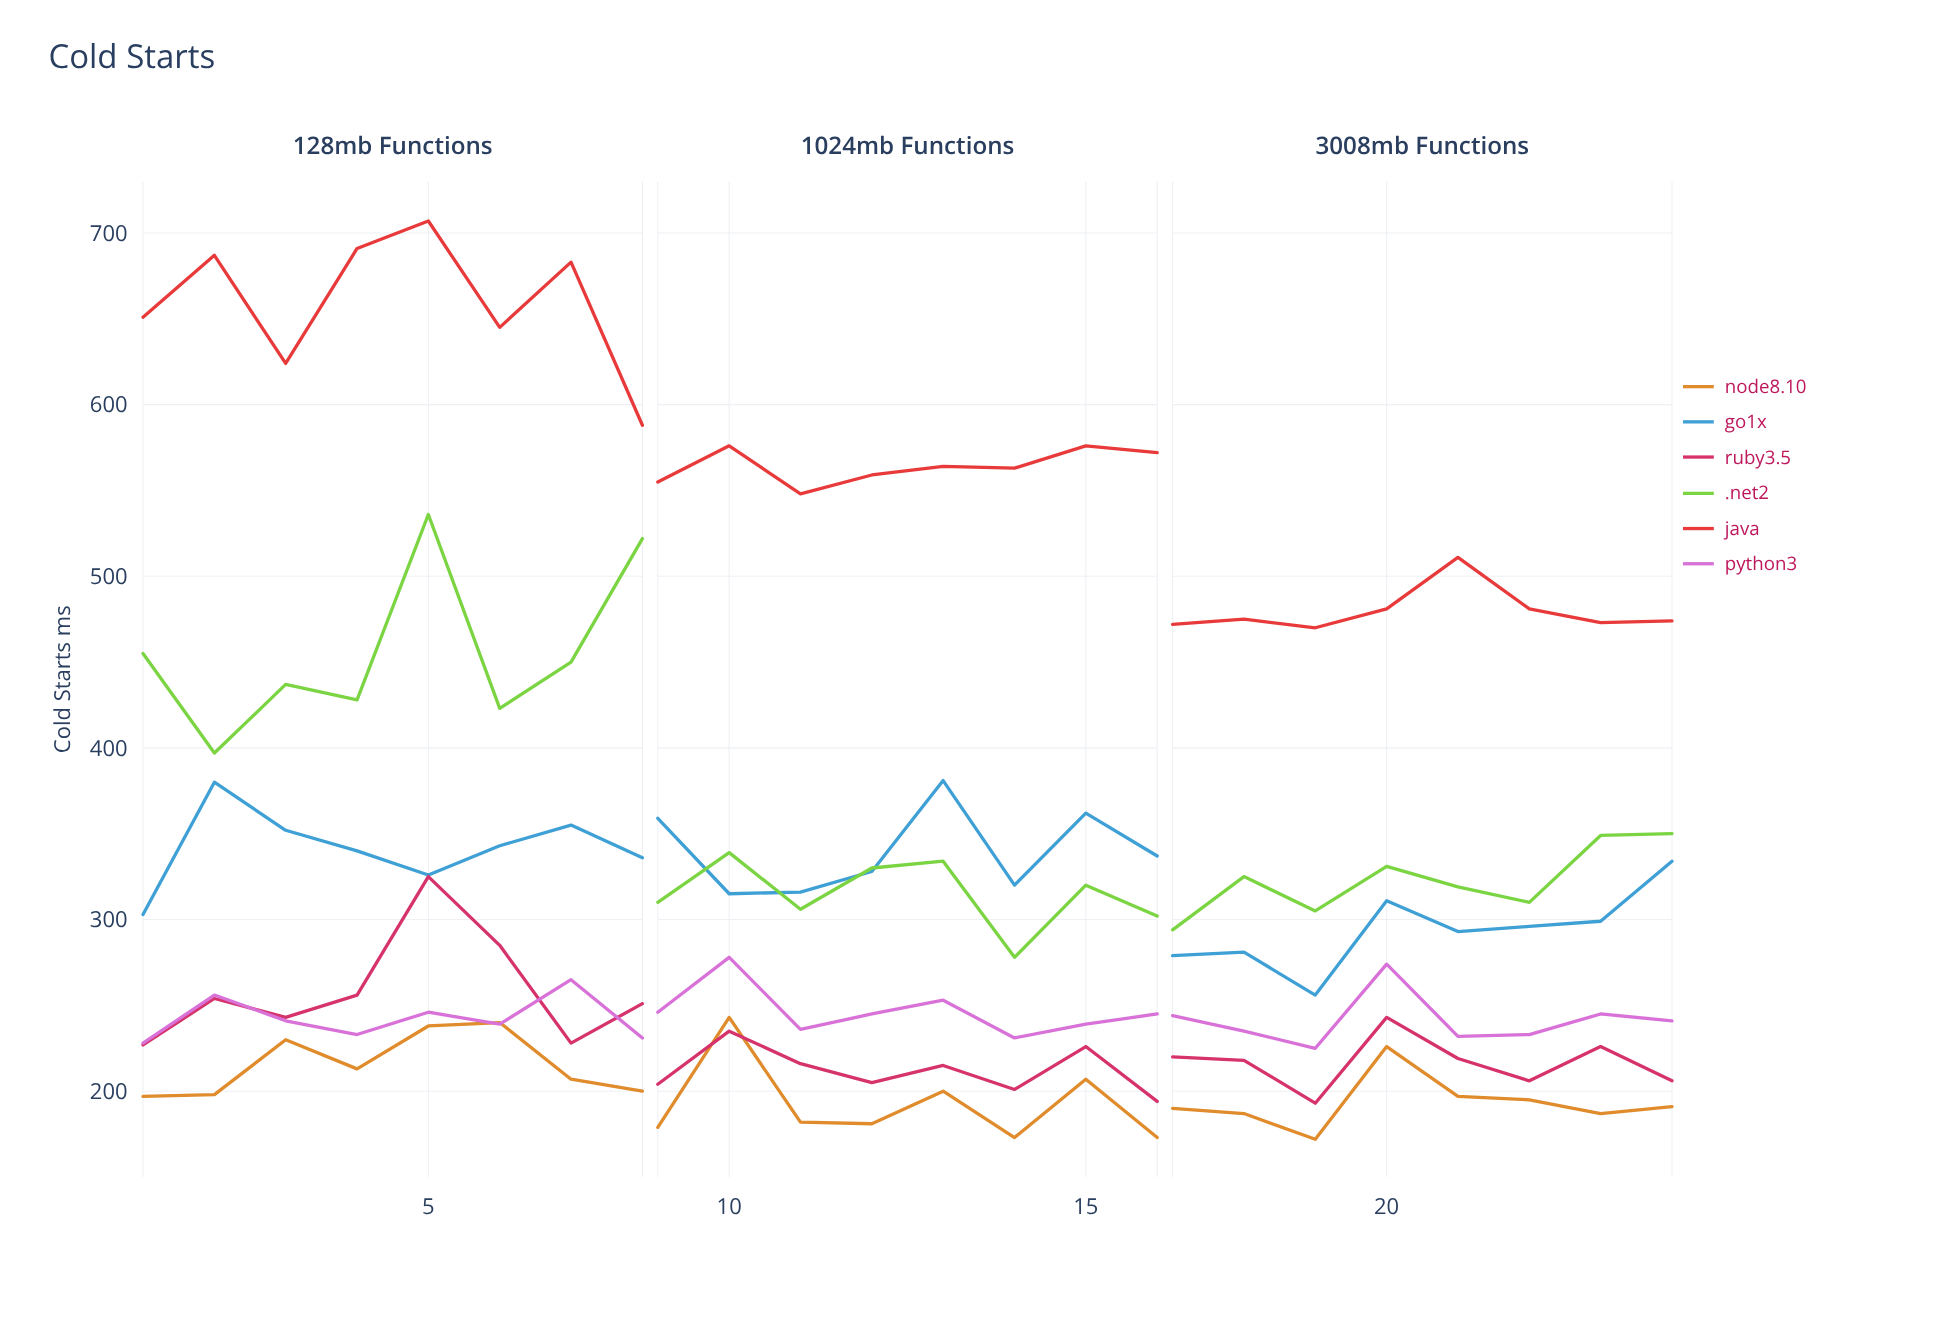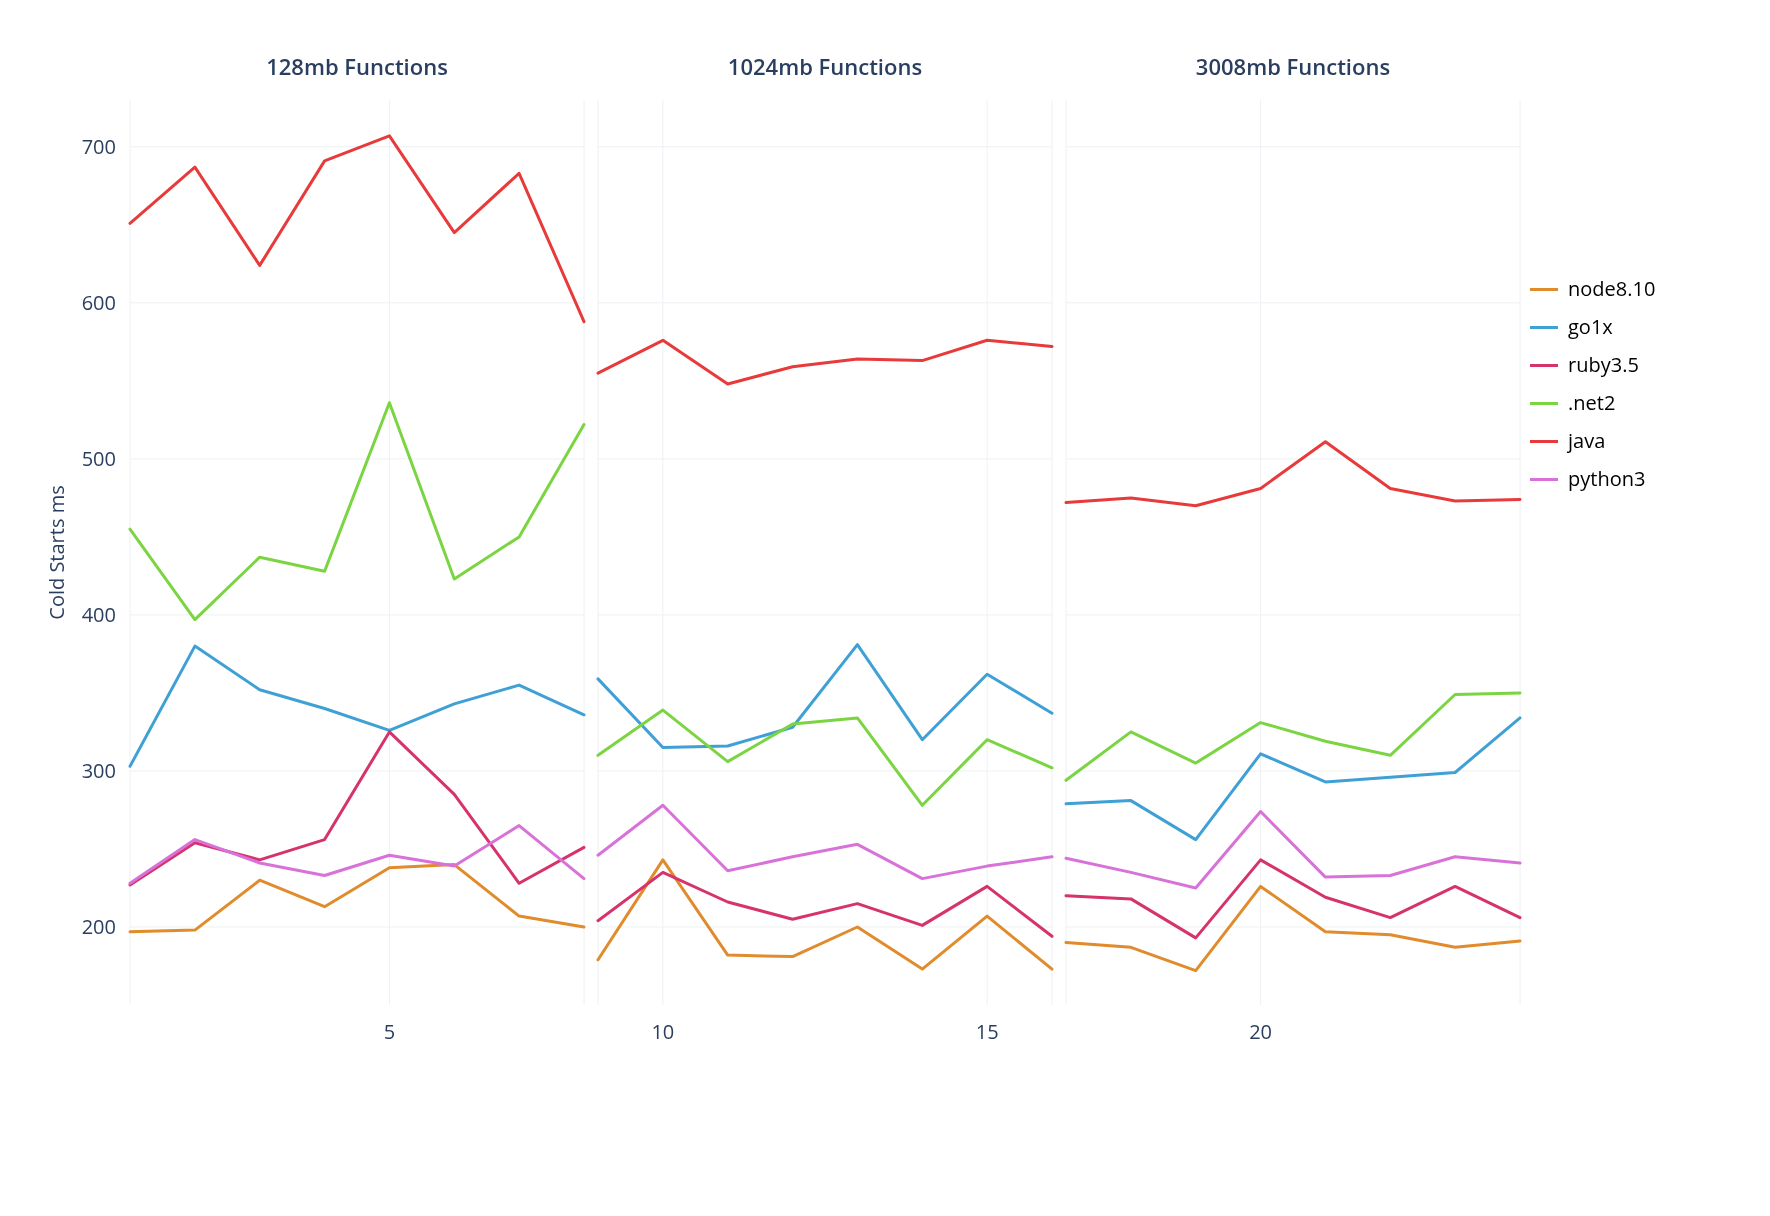--- a/index.html
+++ b/index.html
@@ -21,23 +21,23 @@
     font-weight: 400;
     color: #2a3f5f;
     margin: 0 0 24px 4px;
   }
   .chart-wrap {
     display: flex;
     align-items: flex-start;
   }
   .legend {
     padding-top: 240px;
-    font-size: 20px;
+    font-size: 17px;
     line-height: 1.9;
-    color: #000000;
+    color: #be185d;
   }
   .legend-item {
     display: flex;
     align-items: center;
     gap: 10px;
     white-space: nowrap;
   }
   .swatch {
     width: 28px;
     height: 3px;
@@ -45,20 +45,21 @@
   }
   svg text {
     font-family: "Open Sans", "Helvetica Neue", Arial, sans-serif;
     fill: #2a3f5f;
   }
 </style>
 </head>
 <body>
 
 <div class="page">
+  <h1 class="title">Cold Starts</h1>
 
   <div class="chart-wrap">
     <svg id="chart-svg" width="1490" height="1060">
         <line x1="90" x2="544" y1="896.9827586206897" y2="896.9827586206897" stroke="#eef0f4" stroke-width="1"></line>
         <line x1="558" x2="1012" y1="896.9827586206897" y2="896.9827586206897" stroke="#eef0f4" stroke-width="1"></line>
         <line x1="1026" x2="1480" y1="896.9827586206897" y2="896.9827586206897" stroke="#eef0f4" stroke-width="1"></line>
         <text x="76" y="903.9827586206897" text-anchor="end" font-size="20">200</text>
         <line x1="90" x2="544" y1="740.948275862069" y2="740.948275862069" stroke="#eef0f4" stroke-width="1"></line>
         <line x1="558" x2="1012" y1="740.948275862069" y2="740.948275862069" stroke="#eef0f4" stroke-width="1"></line>
         <line x1="1026" x2="1480" y1="740.948275862069" y2="740.948275862069" stroke="#eef0f4" stroke-width="1"></line>

